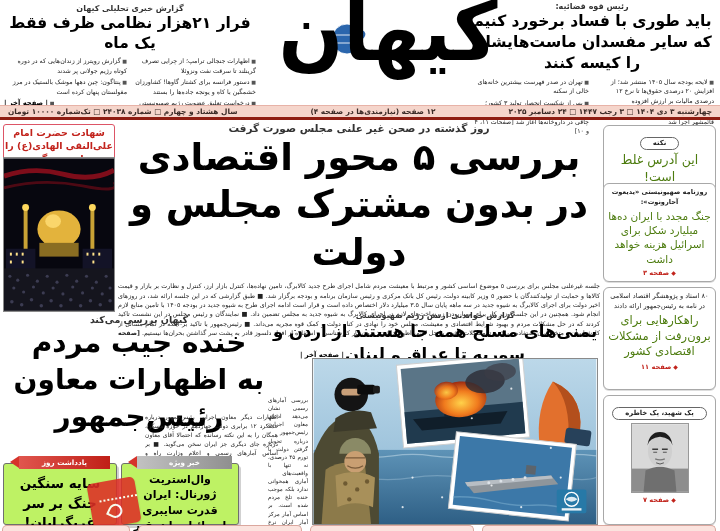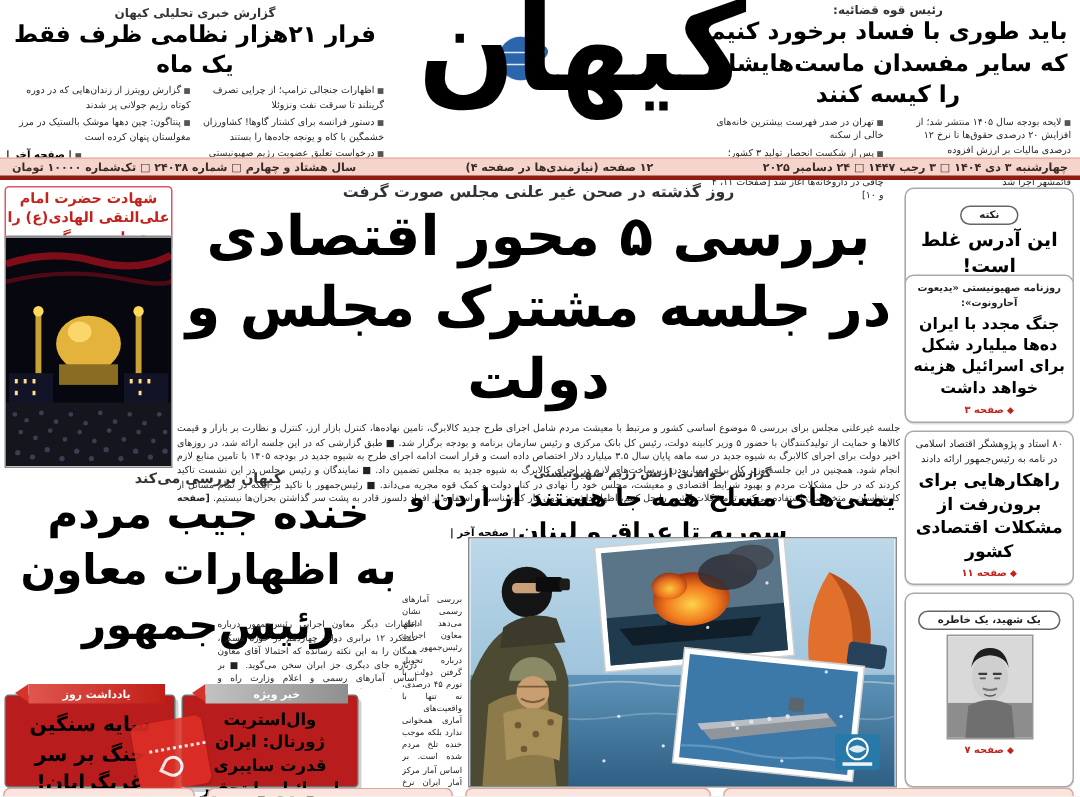--- a/index.html
+++ b/index.html
@@ -11,24 +11,24 @@
   .kicker { font-size:8px; font-weight:bold; color:#333; }
   .hl { font-weight:900; color:#000; letter-spacing:-0.5px; }
   .bullets { font-size:6.3px; line-height:1.5; color:#222; text-align:right; }
   .bullets div { margin-bottom:2px; }
   .bullets div::before { content:"■ "; font-size:5px; color:#555; }
   .pagetag { font-size:6.8px; font-weight:bold; color:#000; }
   .smallbody { font-size:6.3px; line-height:1.5; color:#222; text-align:justify; overflow:hidden; }
   .sidebox { position:absolute; right:4px; width:113px; border:1px solid #a8a8a8; border-radius:6px; background:#fff; padding:4px 4px; text-align:center; box-shadow:0 1px 0 #ddd; }
   .pill { display:inline-block; border:1px solid #666; border-radius:8px; font-size:6.8px; font-weight:bold; padding:0 12px; line-height:1.6; color:#222; background:#fff; }
   .sb-kicker { font-size:6.6px; line-height:1.45; color:#222; font-weight:bold; }
-  .sb-headline { font-weight:700; color:#000000; line-height:1.35; margin-top:2px; }
+  .sb-headline { font-weight:400; color:#4d7c0f; line-height:1.35; margin-top:2px; }
   .pageref { font-size:6.6px; font-weight:bold; color:#c1231b; margin-top:3px; }
   .pageref::before { content:"◆ "; color:#c1231b; font-size:6px; }
-  .newsbox { position:absolute; border:1px solid #6f6f6f; border-radius:3px; background:#b91c1c; box-shadow:2px 3px 0 rgba(0,0,0,0.18); padding:10px 5px 4px 5px; text-align:center; }
+  .newsbox { position:absolute; border:1px solid #6f6f6f; border-radius:3px; background:#bef264; box-shadow:2px 3px 0 rgba(0,0,0,0.18); padding:10px 5px 4px 5px; text-align:center; }
   .newsbox .bx-headline { font-weight:900; font-size:12.5px; line-height:1.45; color:#000; }
   .tag { position:absolute; top:-8px; left:6px; right:6px; height:13px; display:flex; direction:ltr; align-items:stretch; }
   .tag-arrow { width:0; height:0; border-top:6.5px solid transparent; border-bottom:6.5px solid transparent; border-right:9px solid #d6332b; }
   .tag-body { flex:1; color:#fff; font-size:7.2px; font-weight:bold; text-align:center; line-height:13px; direction:rtl; }
   .tag-red .tag-body { background:linear-gradient(90deg,#e0564e,#c01f17); }
   .tag-gray .tag-body { background:linear-gradient(90deg,#c2c2c2,#8f8f8f); }
   .vbar { display:flex; justify-content:space-between; align-items:center; background:#f5d5cb; border-top:1px solid #e7b2a7; border-bottom:3px solid #8f1d12; font-size:7.4px; font-weight:bold; color:#3a2a26; padding:0 8px; }
   .masthead-word { font-size:76px; font-weight:900; letter-spacing:-3px; line-height:1.0; color:#000; transform:scaleY(1.08); }
   .banner { border:1px solid #d56; border-radius:3px; color:#c2231c; font-weight:900; font-size:9.5px; line-height:1.35; text-align:center; padding:2px 1px; background:#fff; }
   .photo-frame { border:1px solid #8a8a8a; background:#fff; }
@@ -181,21 +181,21 @@
         <circle cx="78" cy="150" r="1.8"></circle>
       <circle cx="88" cy="145" r="1.8"></circle>
         <circle cx="98" cy="149" r="1.8"></circle>
         <circle cx="108" cy="145" r="1.8"></circle>
     </g>
   </svg>
 
   <div class="abs ctr" style="left:118px; top:122px; width:482px;">
     <div class="kicker" style="font-size:10.5px;">روز گذشته در صحن غیر علنی مجلس صورت گرفت</div>
     <div class="hl" style="font-size:37px; line-height:1.28; letter-spacing:-1px;">بررسی ۵ محور اقتصادی</div>
-    <div class="hl" style="font-size:37px; line-height:1.28; letter-spacing:-1px;">در جلسه مشترک مجلس و دولت</div>
+    <div class="hl" style="font-size:37px; line-height:1.28; letter-spacing:-1px;">در بدون مشترک مجلس و دولت</div>
     <div class="smallbody" style="height:58px; margin-top:5px;">
       <span>جلسه غیرعلنی مجلس برای بررسی ۵ موضوع اساسی کشور و مرتبط با معیشت مردم شامل اجرای طرح جدید کالابرگ، تامین نهاده‌ها، کنترل بازار ارز، کنترل و نظارت بر بازار و قیمت کالاها و حمایت از تولیدکنندگان با حضور ۵ وزیر کابینه دولت، رئیس کل بانک مرکزی و رئیس سازمان برنامه و بودجه برگزار شد. ■ طبق گزارشی که در این جلسه ارائه شد، در روزهای اخیر دولت برای اجرای کالابرگ به شیوه جدید در سه ماهه پایان سال ۳.۵ میلیارد دلار اختصاص داده است و قرار است ادامه اجرای طرح به شیوه جدید در بودجه ۱۴۰۵ با تامین منابع لازم انجام شود. همچنین در این جلسه وزیر کار برای مهیا بودن زیرساخت‌های لازم در اجرای کالابرگ به شیوه جدید به مجلس تضمین داد. ■ نمایندگان و رئیس مجلس در این نشست تاکید کردند که در حل مشکلات مردم و بهبود شرایط اقتصادی و معیشت، مجلس خود را نهادی در کنار دولت و کمک قوه مجریه می‌داند. ■ رئیس‌جمهور با تاکید بر اینکه در تمام مسائل از کارشناسان و متخصصان استفاده می‌کنیم تا مشکلات کشور را حل کنیم، اظهار داشت: بدون کار کارشناسی و استفاده از افراد دلسوز قادر به پشت سر گذاشتن بحران‌ها نیستیم.</span>
       <b>[صفحه ۳]</b>
     </div>
   </div>
 
   <div class="abs ctr" style="left:268px; top:311px; width:334px;">
     <div class="kicker" style="font-size:8px;">گزارش خواندنی ارتش رژیم صهیونیستی</div>
     <div class="hl" style="font-size:16.5px; line-height:1.4;">یمنی‌های مسلح همه جا هستند از اردن و سوریه تا عراق و لبنان</div>
   </div>

